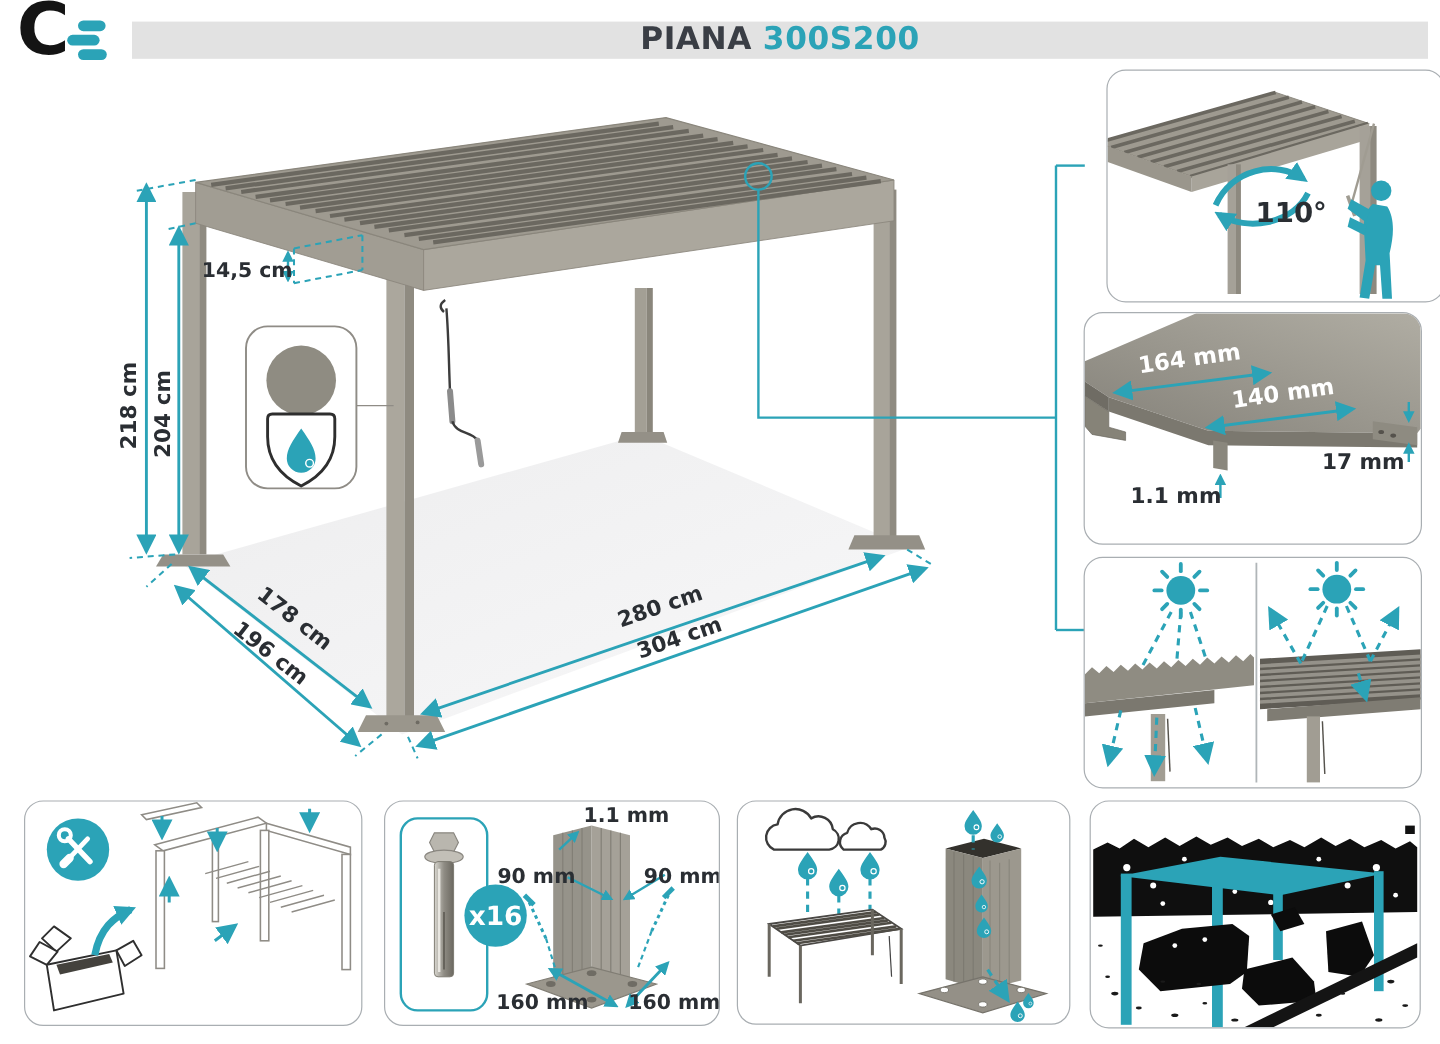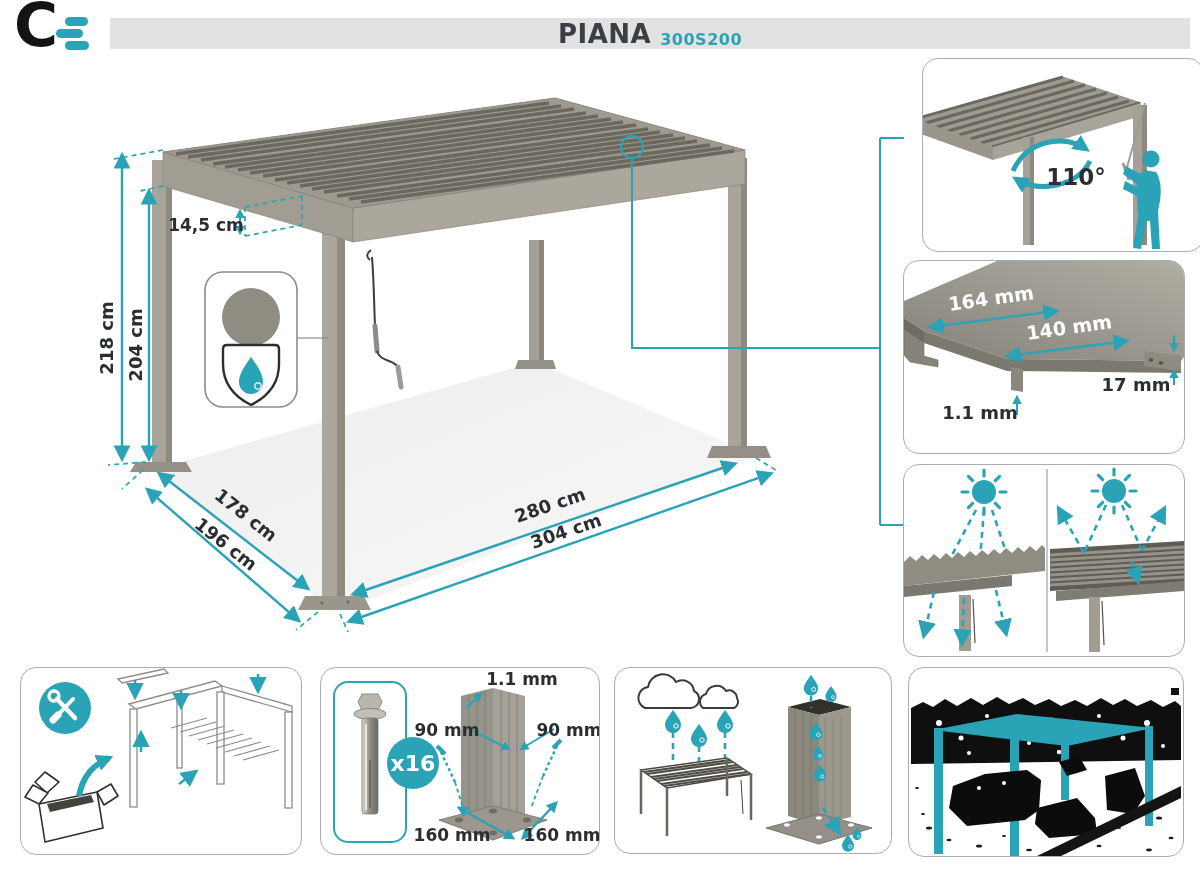--- a/index.html
+++ b/index.html
@@ -8,23 +8,23 @@
   svg text{user-select:none;}
   
   #logo{position:absolute;left:14px;top:2px;width:86px;height:62px;}
   #logo .c{position:absolute;left:0;top:-12px;font-size:60px;font-weight:800;color:#141414;
            font-family:"DejaVu Sans","Liberation Sans",sans-serif;}
   #logo .bar{position:absolute;height:9px;border-radius:5px;background:#2BA3B7;}
   #bar-top{left:51px;top:15px;width:23px;}
   #bar-mid{left:42px;top:27px;width:27px;}
   #bar-bot{left:51px;top:39px;width:24px;}
   #titlebar{position:absolute;left:110px;top:18px;width:1080px;height:31px;background:#e2e2e2;
-            display:flex;align-items:flex-end;justify-content:center;gap:9px;}
+            display:flex;align-items:flex-start;justify-content:center;gap:9px;}
   #titlebar .t1{font-weight:700;font-size:26px;color:#3a3e45;letter-spacing:.5px;}
-  #titlebar .t2{font-weight:700;font-size:16px;color:#2BA3B7;letter-spacing:.5px;}
+  #titlebar .t2{font-weight:700;font-size:26px;color:#2BA3B7;letter-spacing:.5px;}
   
   .panel{position:absolute;background:#fff;border:1.6px solid #a9aeb2;border-radius:16px;
          overflow:hidden;z-index:2;}
   .panel>svg{position:absolute;left:0;top:0;width:100%;height:100%;}
   #mainsvg{position:absolute;left:0;top:0;z-index:1;}
   
   .dim{stroke:#2BA3B7;stroke-width:2.4;fill:none;}
   .dimS{stroke:#2BA3B7;stroke-width:2;fill:none;}
   .tdash{stroke:#2BA3B7;stroke-width:1.7;stroke-dasharray:5 4;fill:none;}
   .tdashA{stroke:#2BA3B7;stroke-width:2.6;stroke-dasharray:6 5;fill:none;}

